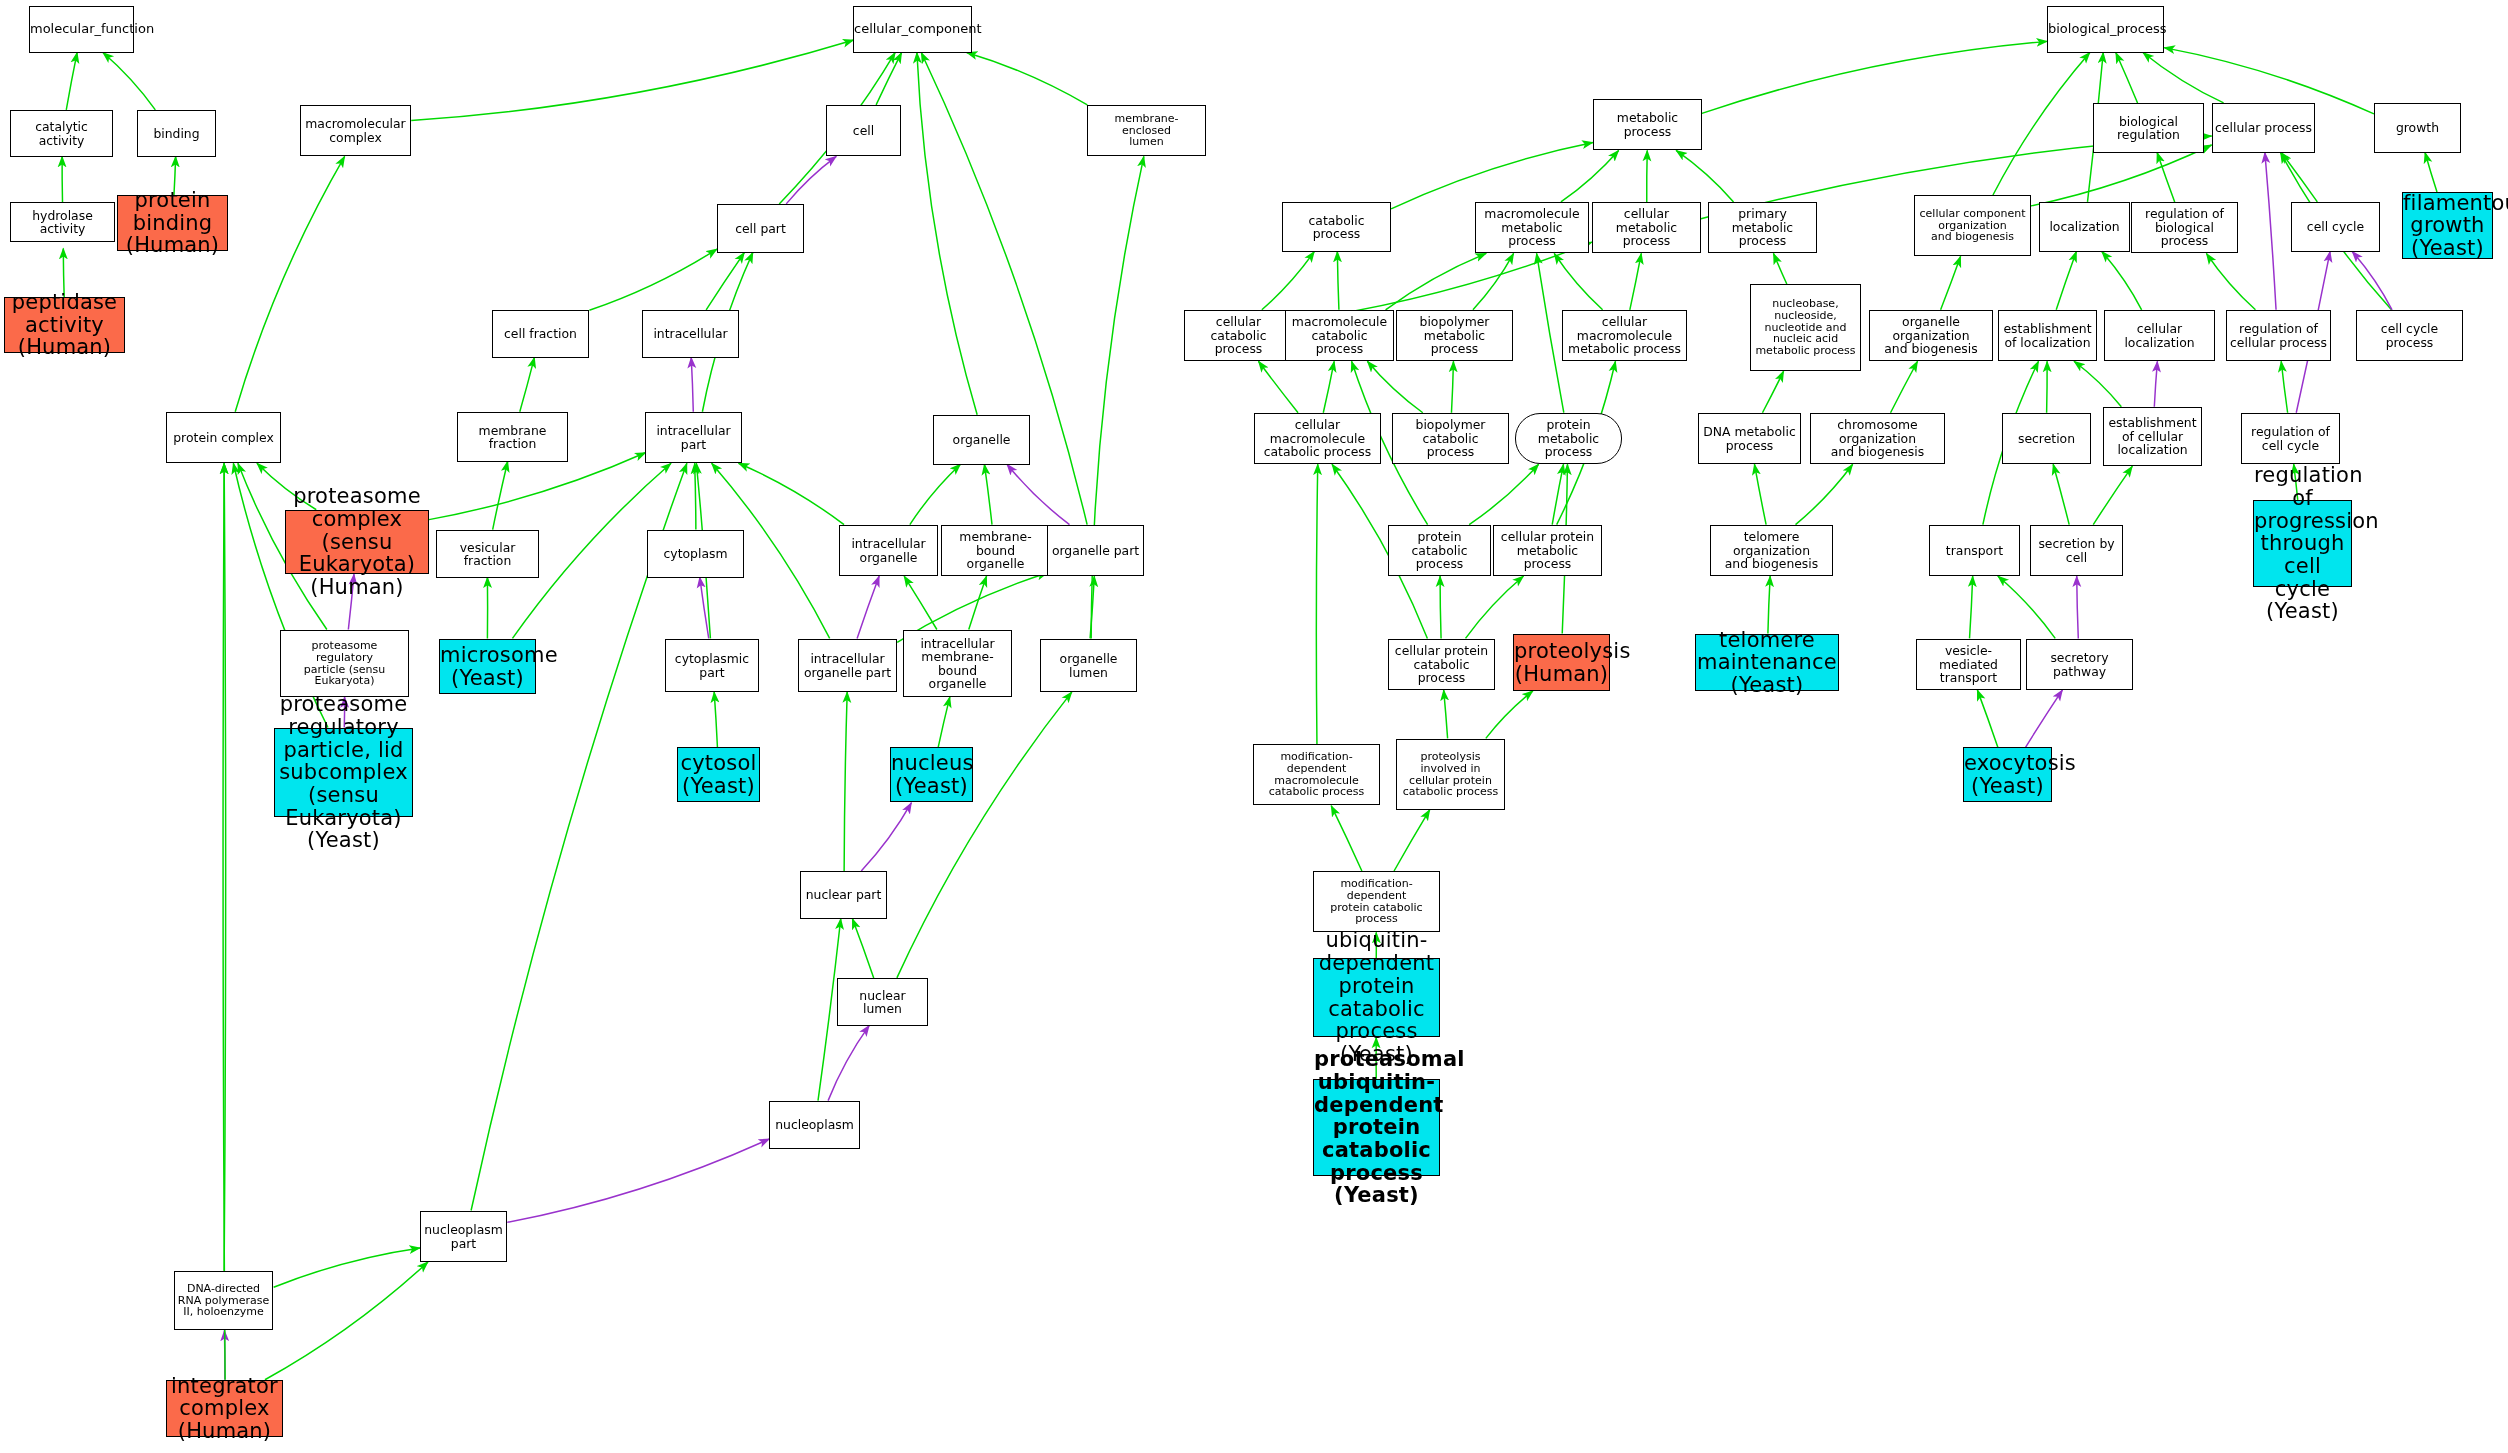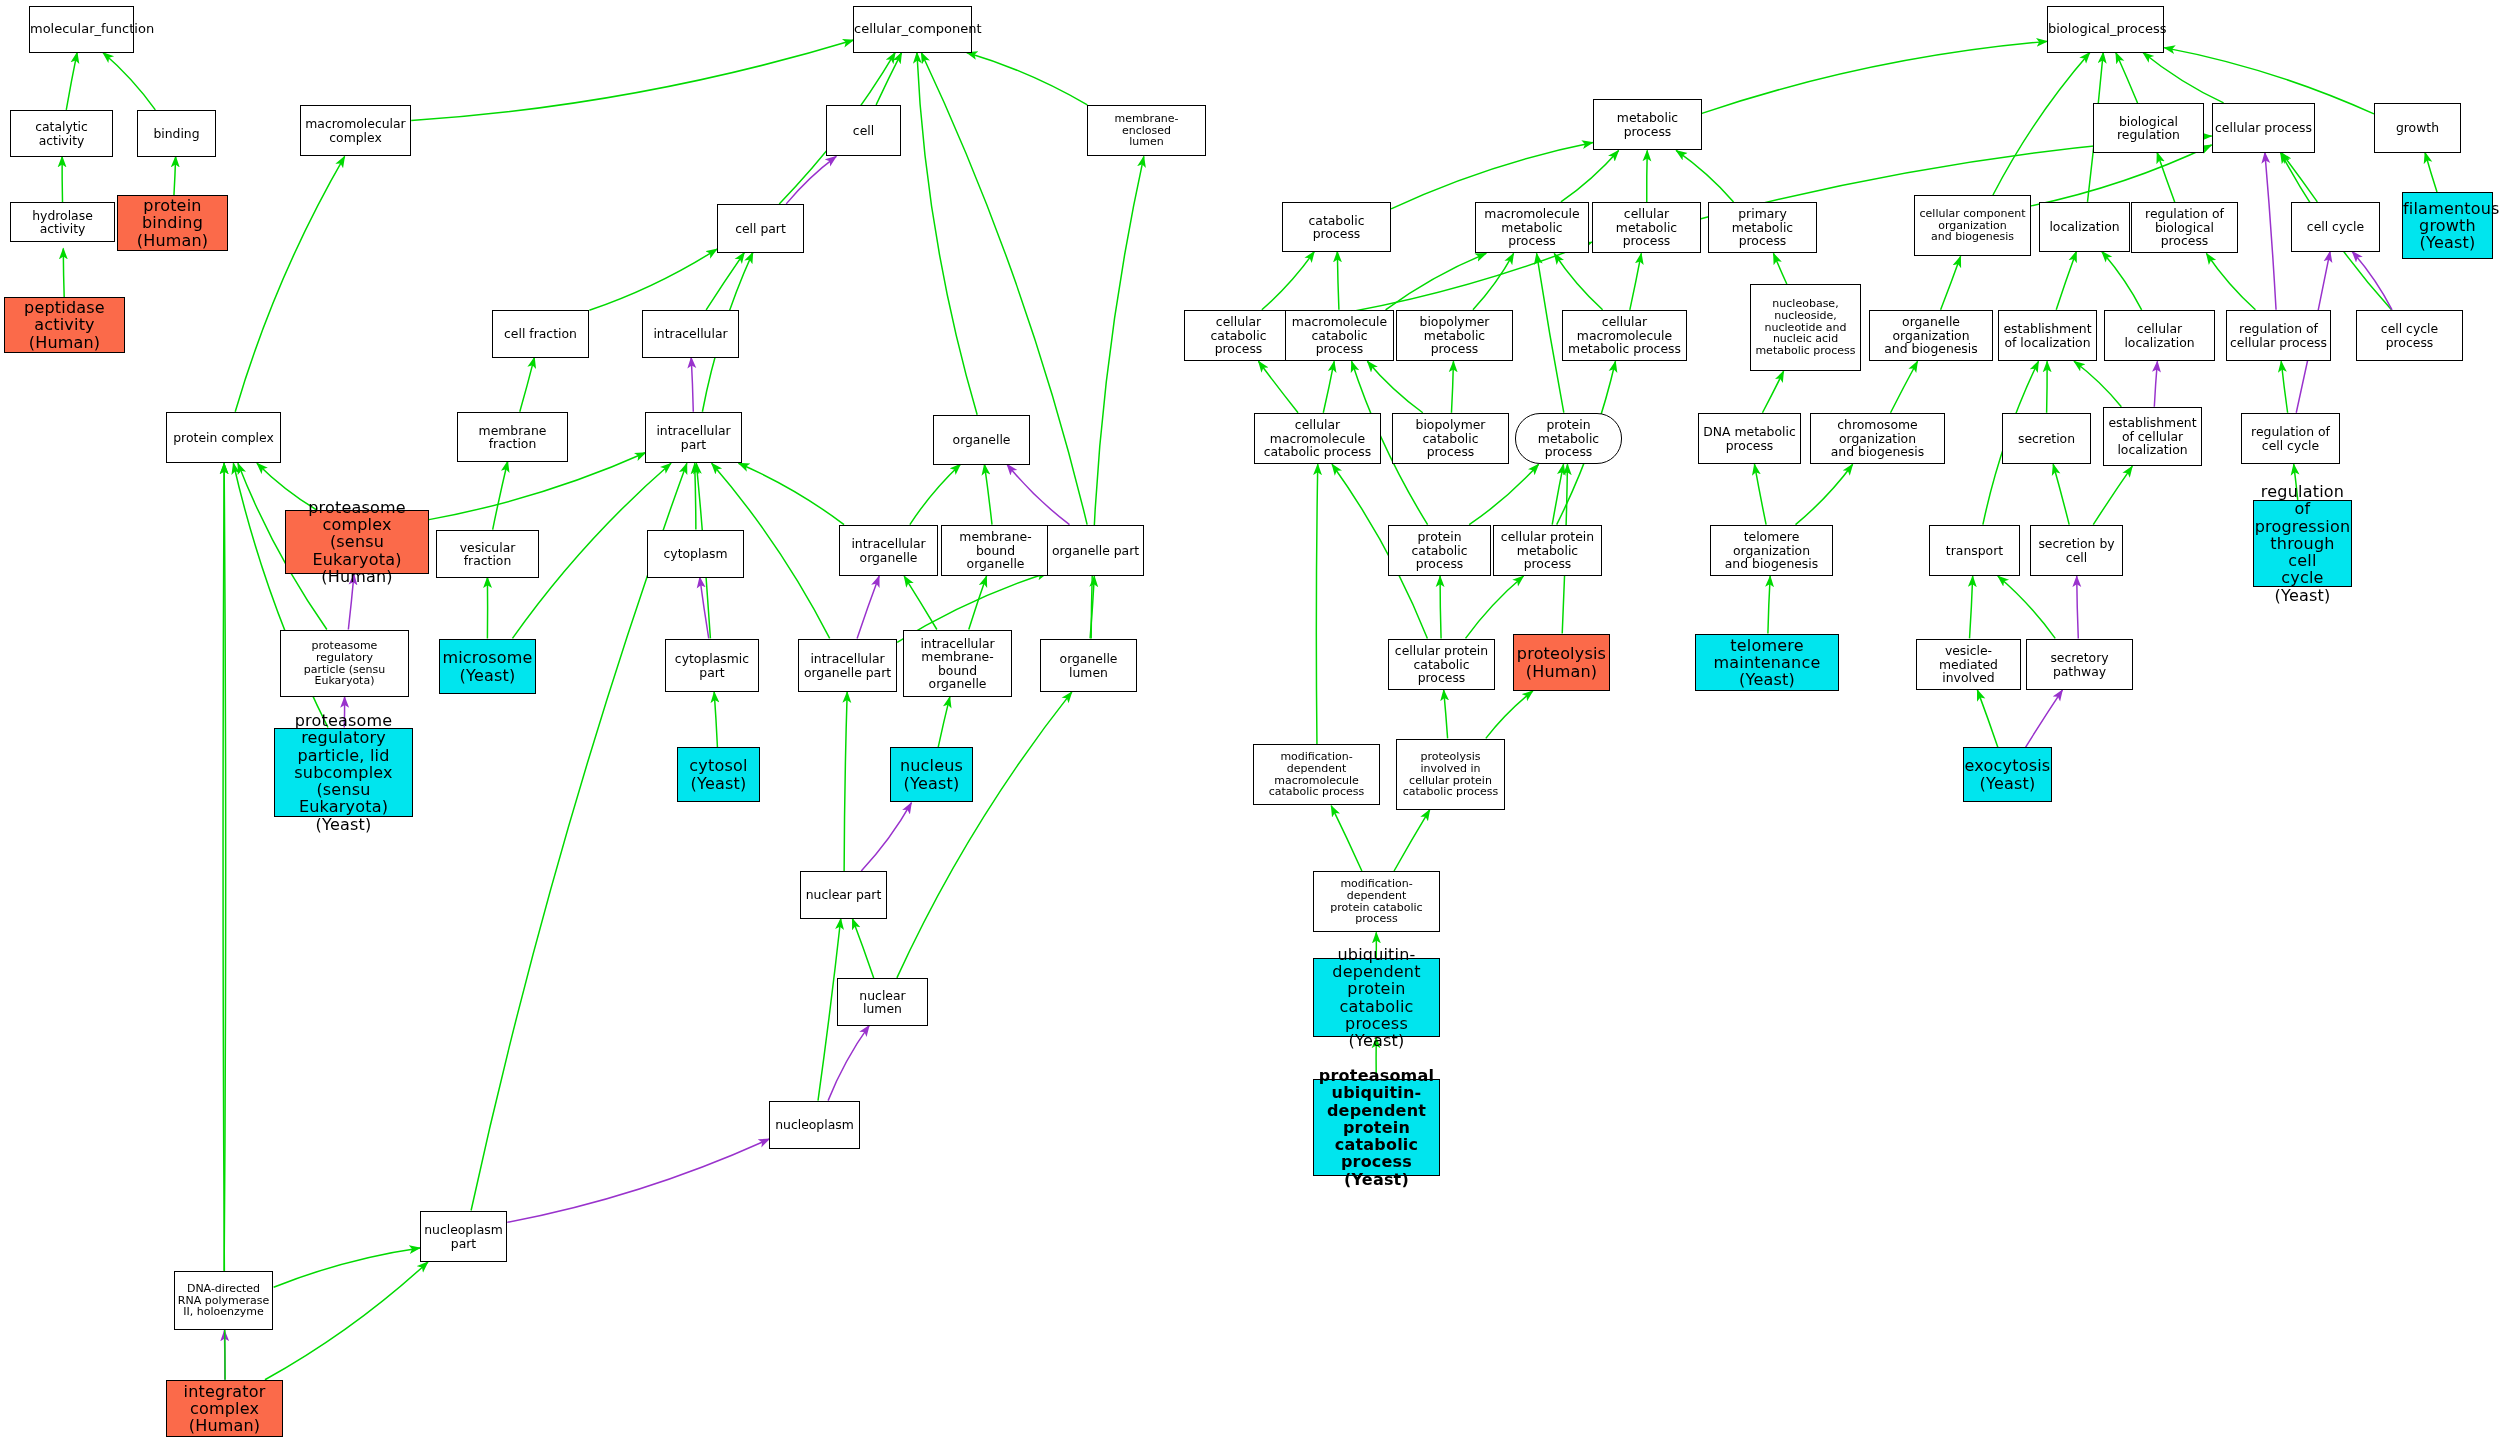--- a/index.html
+++ b/index.html
@@ -33,21 +33,21 @@
     z-index:5;
   }
   .node .lbl{
     display:block;
     width:100%;
     padding:0 2px;
     white-space:pre-line;
   }
   .node.human{ background:#fb6a4a; }
   .node.yeast{ background:#00e5ee; }
-  .node.human .lbl, .node.yeast .lbl{ font-size:16px; letter-spacing:0.2px; }
+  .node.human .lbl, .node.yeast .lbl{ font-size:21px; letter-spacing:0.2px; }
   .node.plain .lbl{ font-size:12.4px; }
   .node.small .lbl{ font-size:11px; }
   .node.root .lbl{ font-size:13px; }
 </style>
 </head>
 <body>
 
 <div id="canvas">
   <svg id="edge-layer" width="2509" height="1453" viewBox="0 0 2534 1468">
     <defs>
@@ -483,21 +483,21 @@
       <div class="node human" style="left: 1513px; top: 634px; width: 97px; height: 57px;">
         <span class="lbl">proteolysis
 (Human)</span>
       </div>
       <div class="node yeast" style="left: 1695px; top: 634px; width: 144px; height: 57px;">
         <span class="lbl">telomere maintenance
 (Yeast)</span>
       </div>
       <div class="node plain" style="left: 1916px; top: 639px; width: 105px; height: 51px;">
         <span class="lbl">vesicle-mediated
-involved</span>
+transport</span>
       </div>
       <div class="node plain" style="left: 2026px; top: 639px; width: 107px; height: 51px;">
         <span class="lbl">secretory pathway</span>
       </div>
       <div class="node small" style="left: 1253px; top: 744px; width: 127px; height: 61px;">
         <span class="lbl">modification-dependent
 macromolecule
 catabolic process</span>
       </div>
       <div class="node small" style="left: 1396px; top: 739px; width: 109px; height: 71px;">

